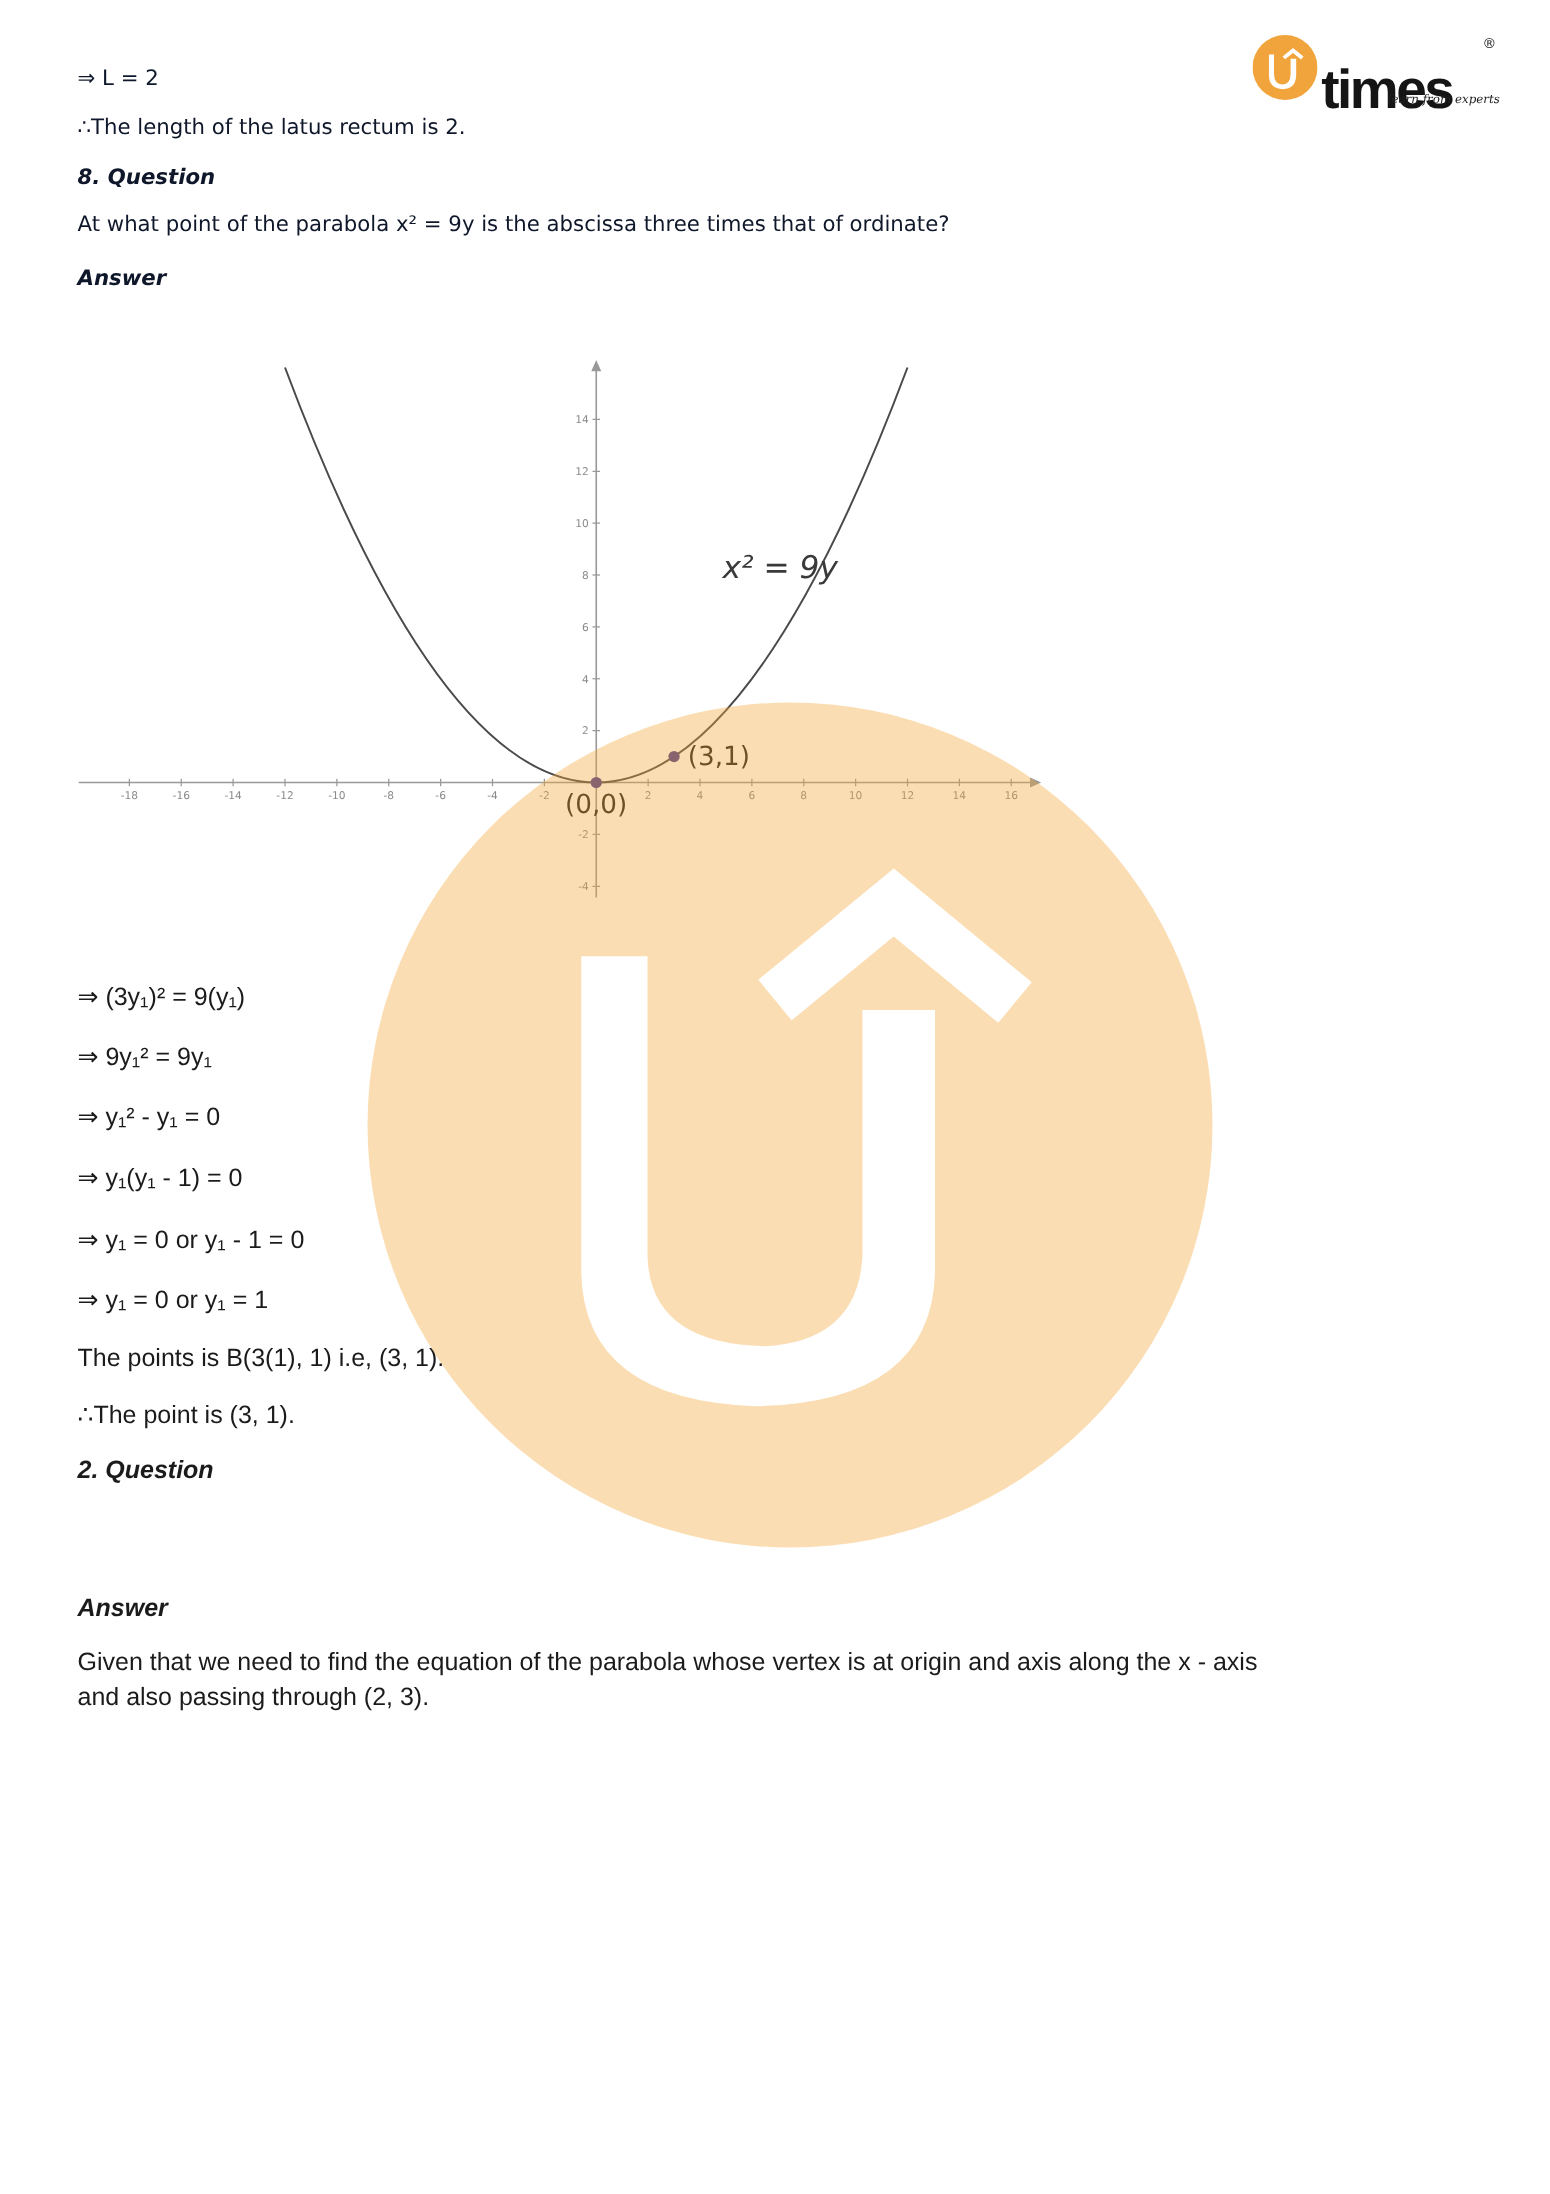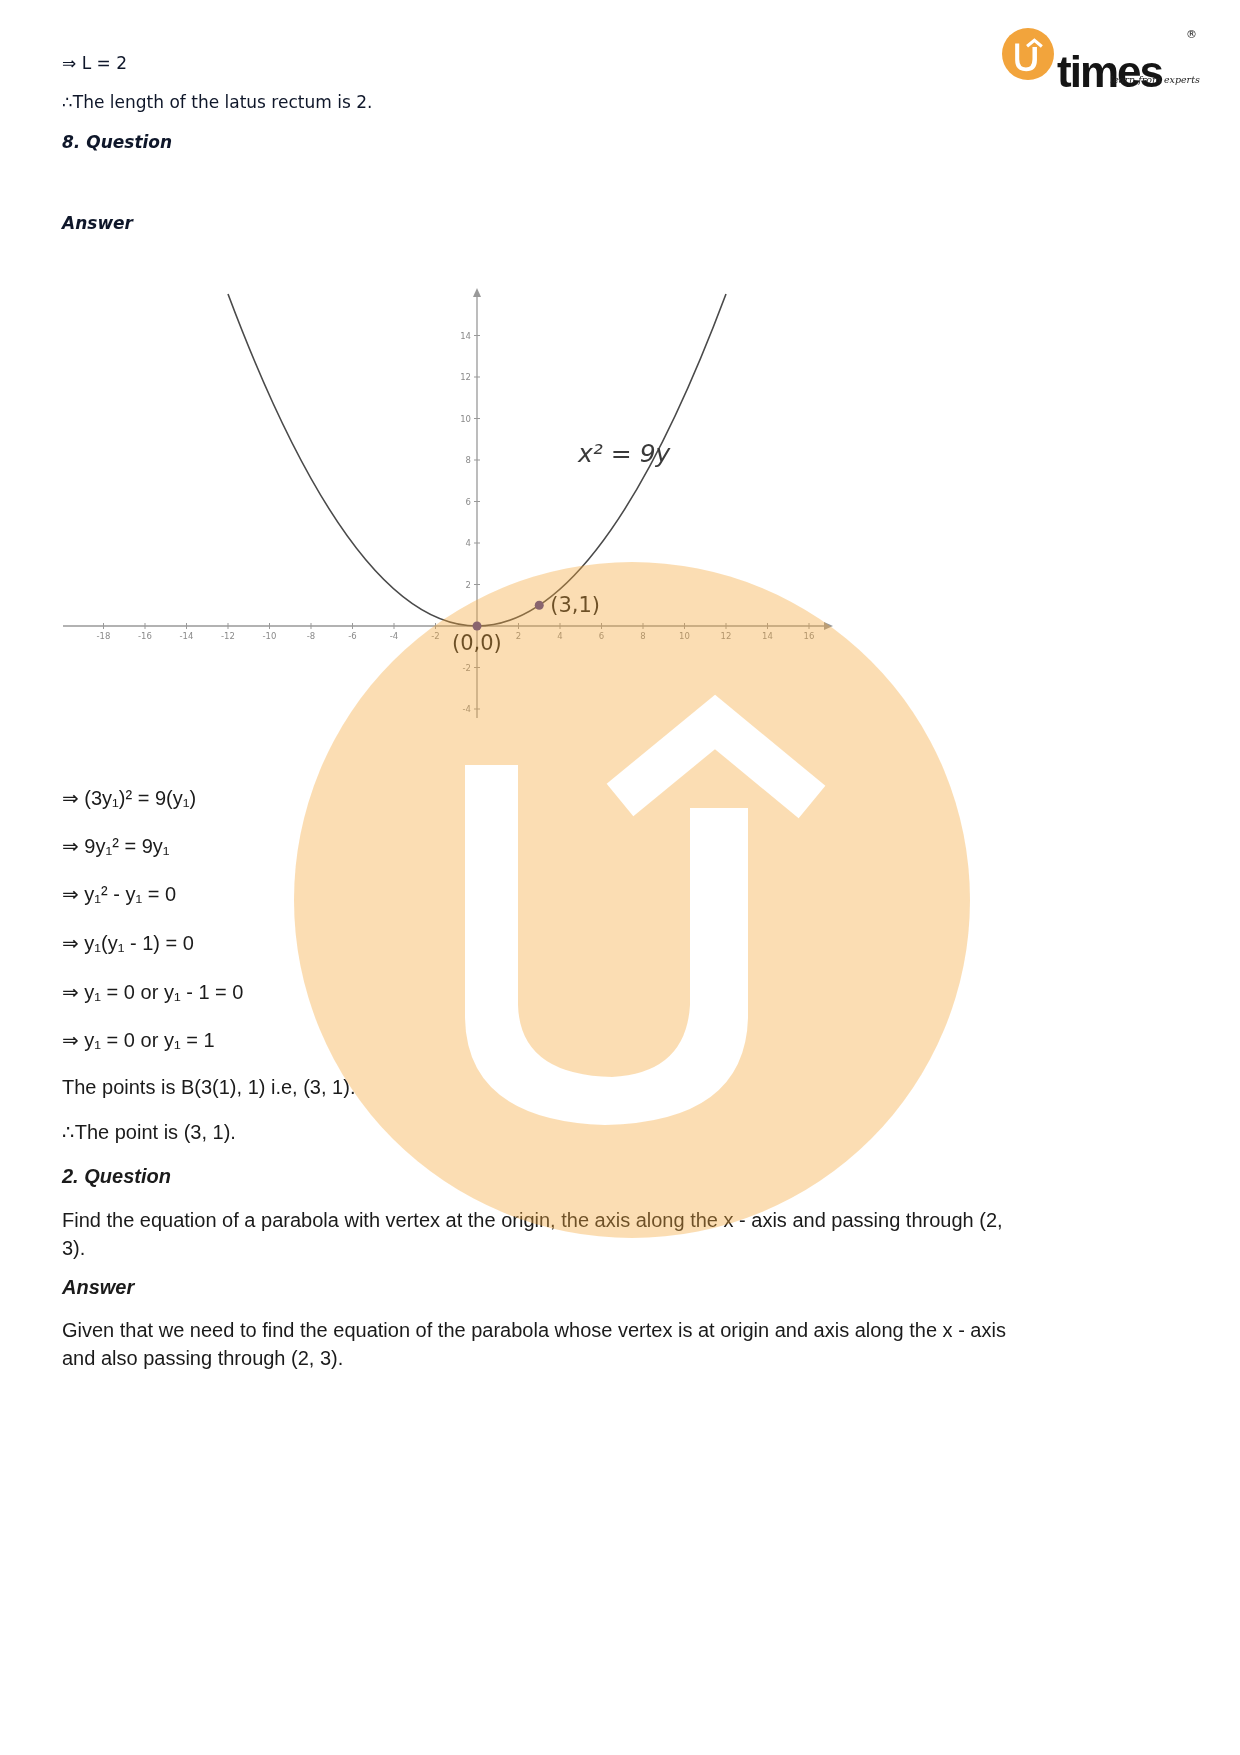--- a/index.html
+++ b/index.html
@@ -41,20 +41,21 @@
     </svg>
     <div id="brand">times</div>
     <div id="reg">®</div>
     <div id="tagline">learn from experts</div>
   </div>
 
   <div class="abs t17" style="top:52px">⇒ L = 2</div>
   <div class="abs t17" style="top:91px">∴The length of the latus rectum is 2.</div>
 
   <div class="abs t17 bold" style="top:131px">8. Question</div>
+  <div class="abs t17" style="top:169px">At what point of the parabola x² = 9y is the abscissa three times that of ordinate?</div>
   <div class="abs t17 bold" style="top:212px">Answer</div>
 
   <svg id="graph" width="800" height="442">
       <line x1="13" y1="338" x2="775" y2="338" stroke="#999999" stroke-width="1.3"></line>
       <line x1="427" y1="6" x2="427" y2="430" stroke="#999999" stroke-width="1.3"></line>
       <polygon points="783,338 774,334 774,342" fill="#999999"></polygon>
       <polygon points="427,0 423,9 431,9" fill="#999999"></polygon>
       <line x1="53.5" y1="335" x2="53.5" y2="341" stroke="#999999" stroke-width="1"></line>
       <text x="53.5" y="351" text-anchor="middle" class="ticklab">-18</text>
       <line x1="95" y1="335" x2="95" y2="341" stroke="#999999" stroke-width="1"></line>
@@ -120,24 +121,20 @@
   <div class="abs t20" style="top:833px">⇒ 9y₁² = 9y₁</div>
   <div class="abs t20" style="top:881px">⇒ y₁² - y₁ = 0</div>
   <div class="abs t20" style="top:930px">⇒ y₁(y₁ - 1) = 0</div>
   <div class="abs t20" style="top:979px">⇒ y₁ = 0 or y₁ - 1 = 0</div>
   <div class="abs t20" style="top:1027px">⇒ y₁ = 0 or y₁ = 1</div>
 
   <div class="abs t20" style="top:1074px">The points is B(3(1), 1) i.e, (3, 1).</div>
   <div class="abs t20" style="top:1119px">∴The point is (3, 1).</div>
 
   <div class="abs t20 bold" style="top:1163px">2. Question</div>
-  <div class="abs t20 wrapblock" style="top:1206px">
-    <span>Find the equation of a parabola with vertex at the origin, the axis along the x - axis and passing through (2,</span>
-    <span>3).</span>
-  </div>
   <div class="abs t20 bold" style="top:1274px">Answer</div>
   <div class="abs t20 wrapblock" style="top:1316px">
     <span>Given that we need to find the equation of the parabola whose vertex is at origin and axis along the x - axis</span>
     <span>and also passing through (2, 3).</span>
   </div>
 
   <svg id="watermark" width="1240" height="1755">
     <defs>
       <mask id="wm-mask">
         <rect x="0" y="0" width="1240" height="1755" fill="#ffffff"></rect>

